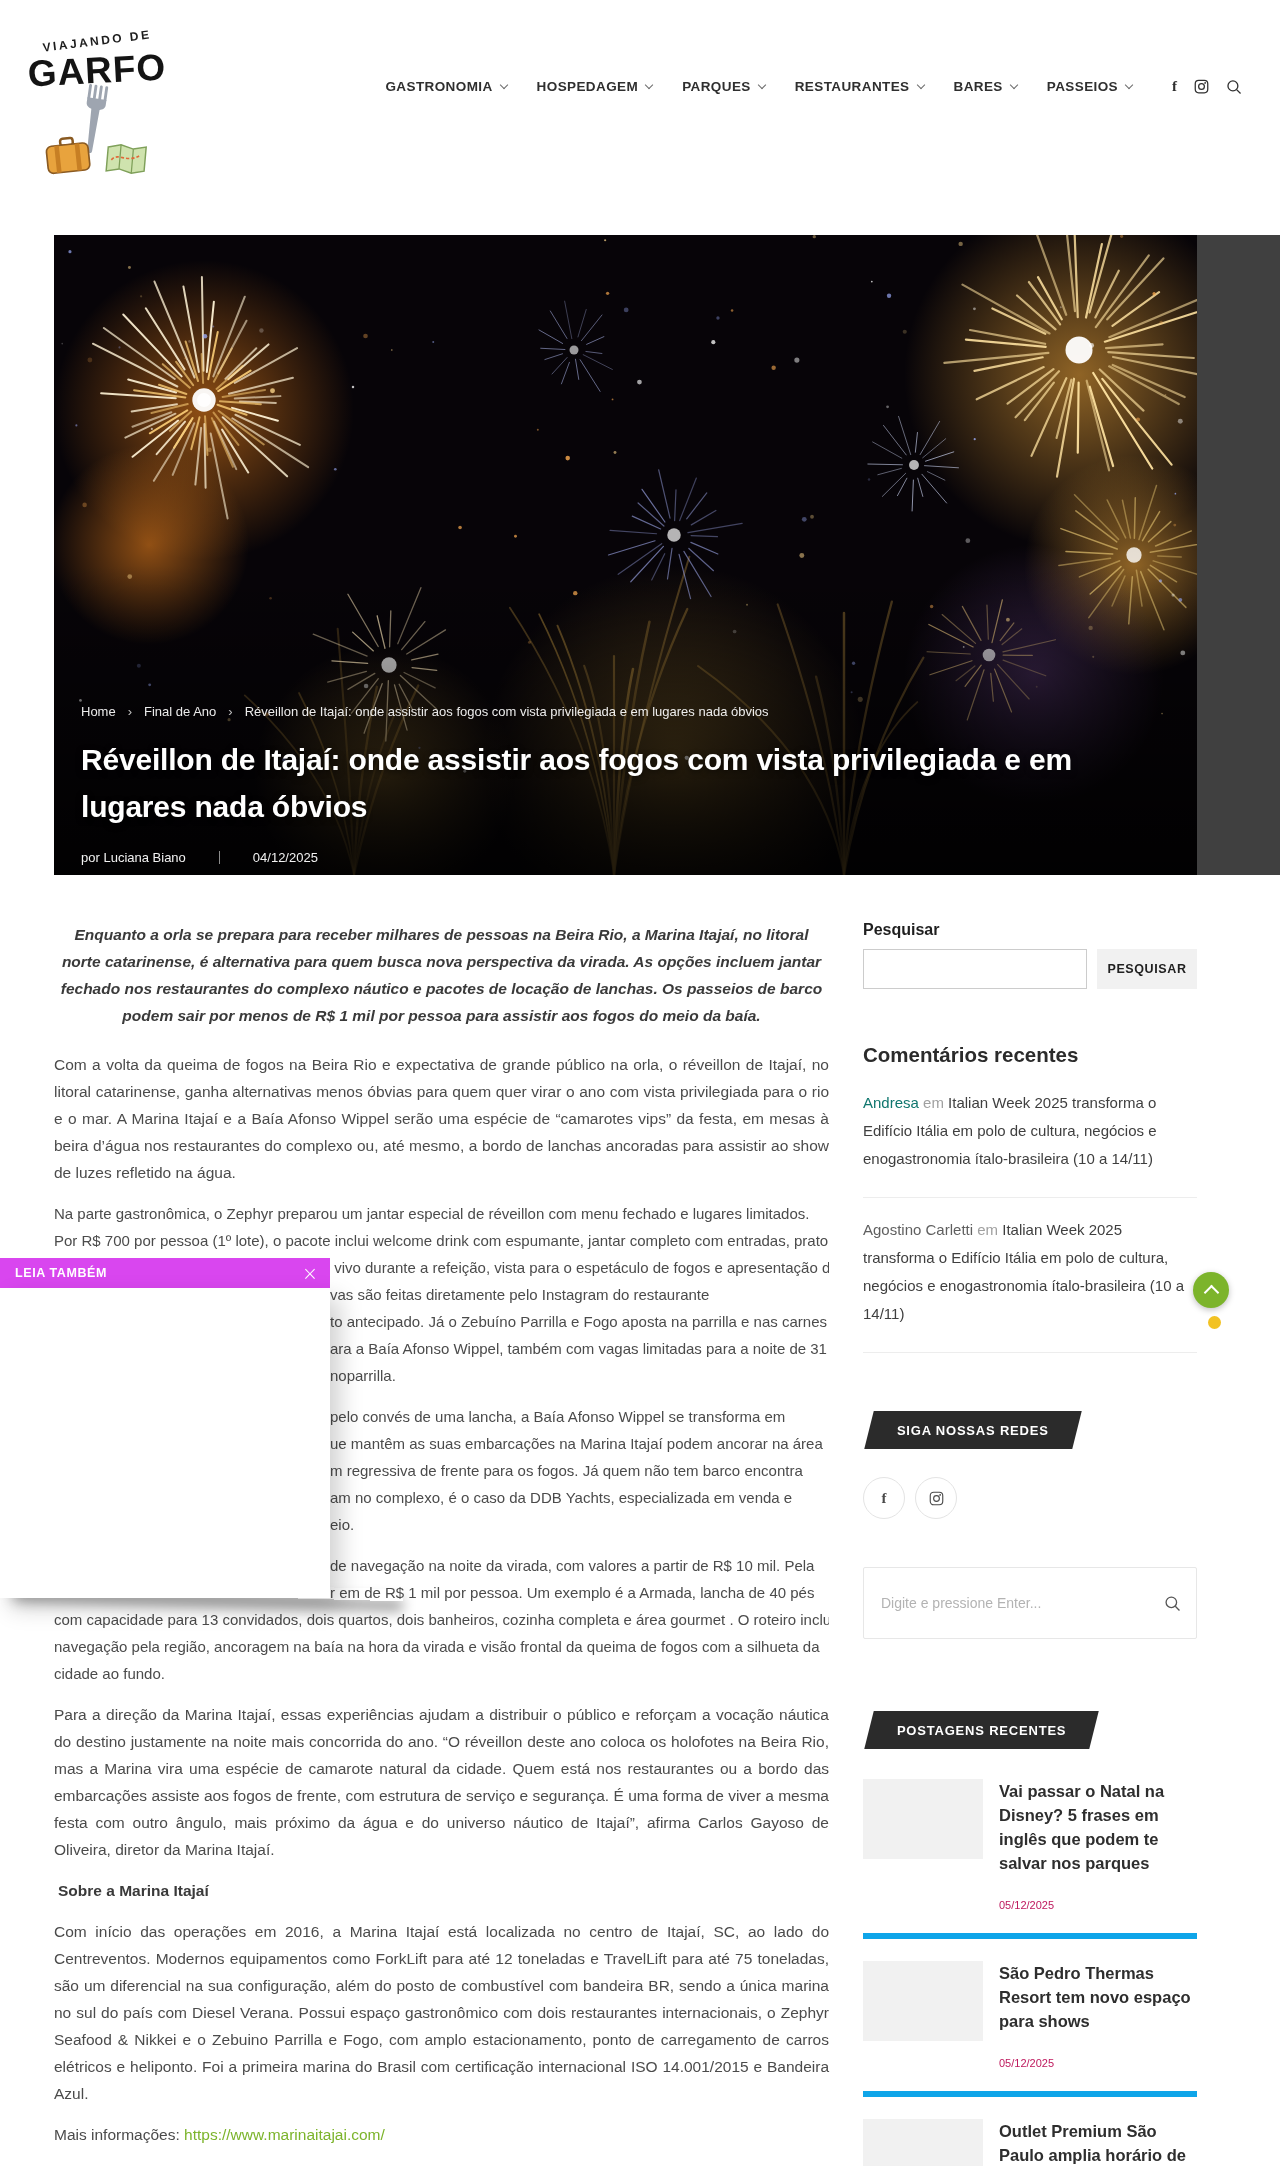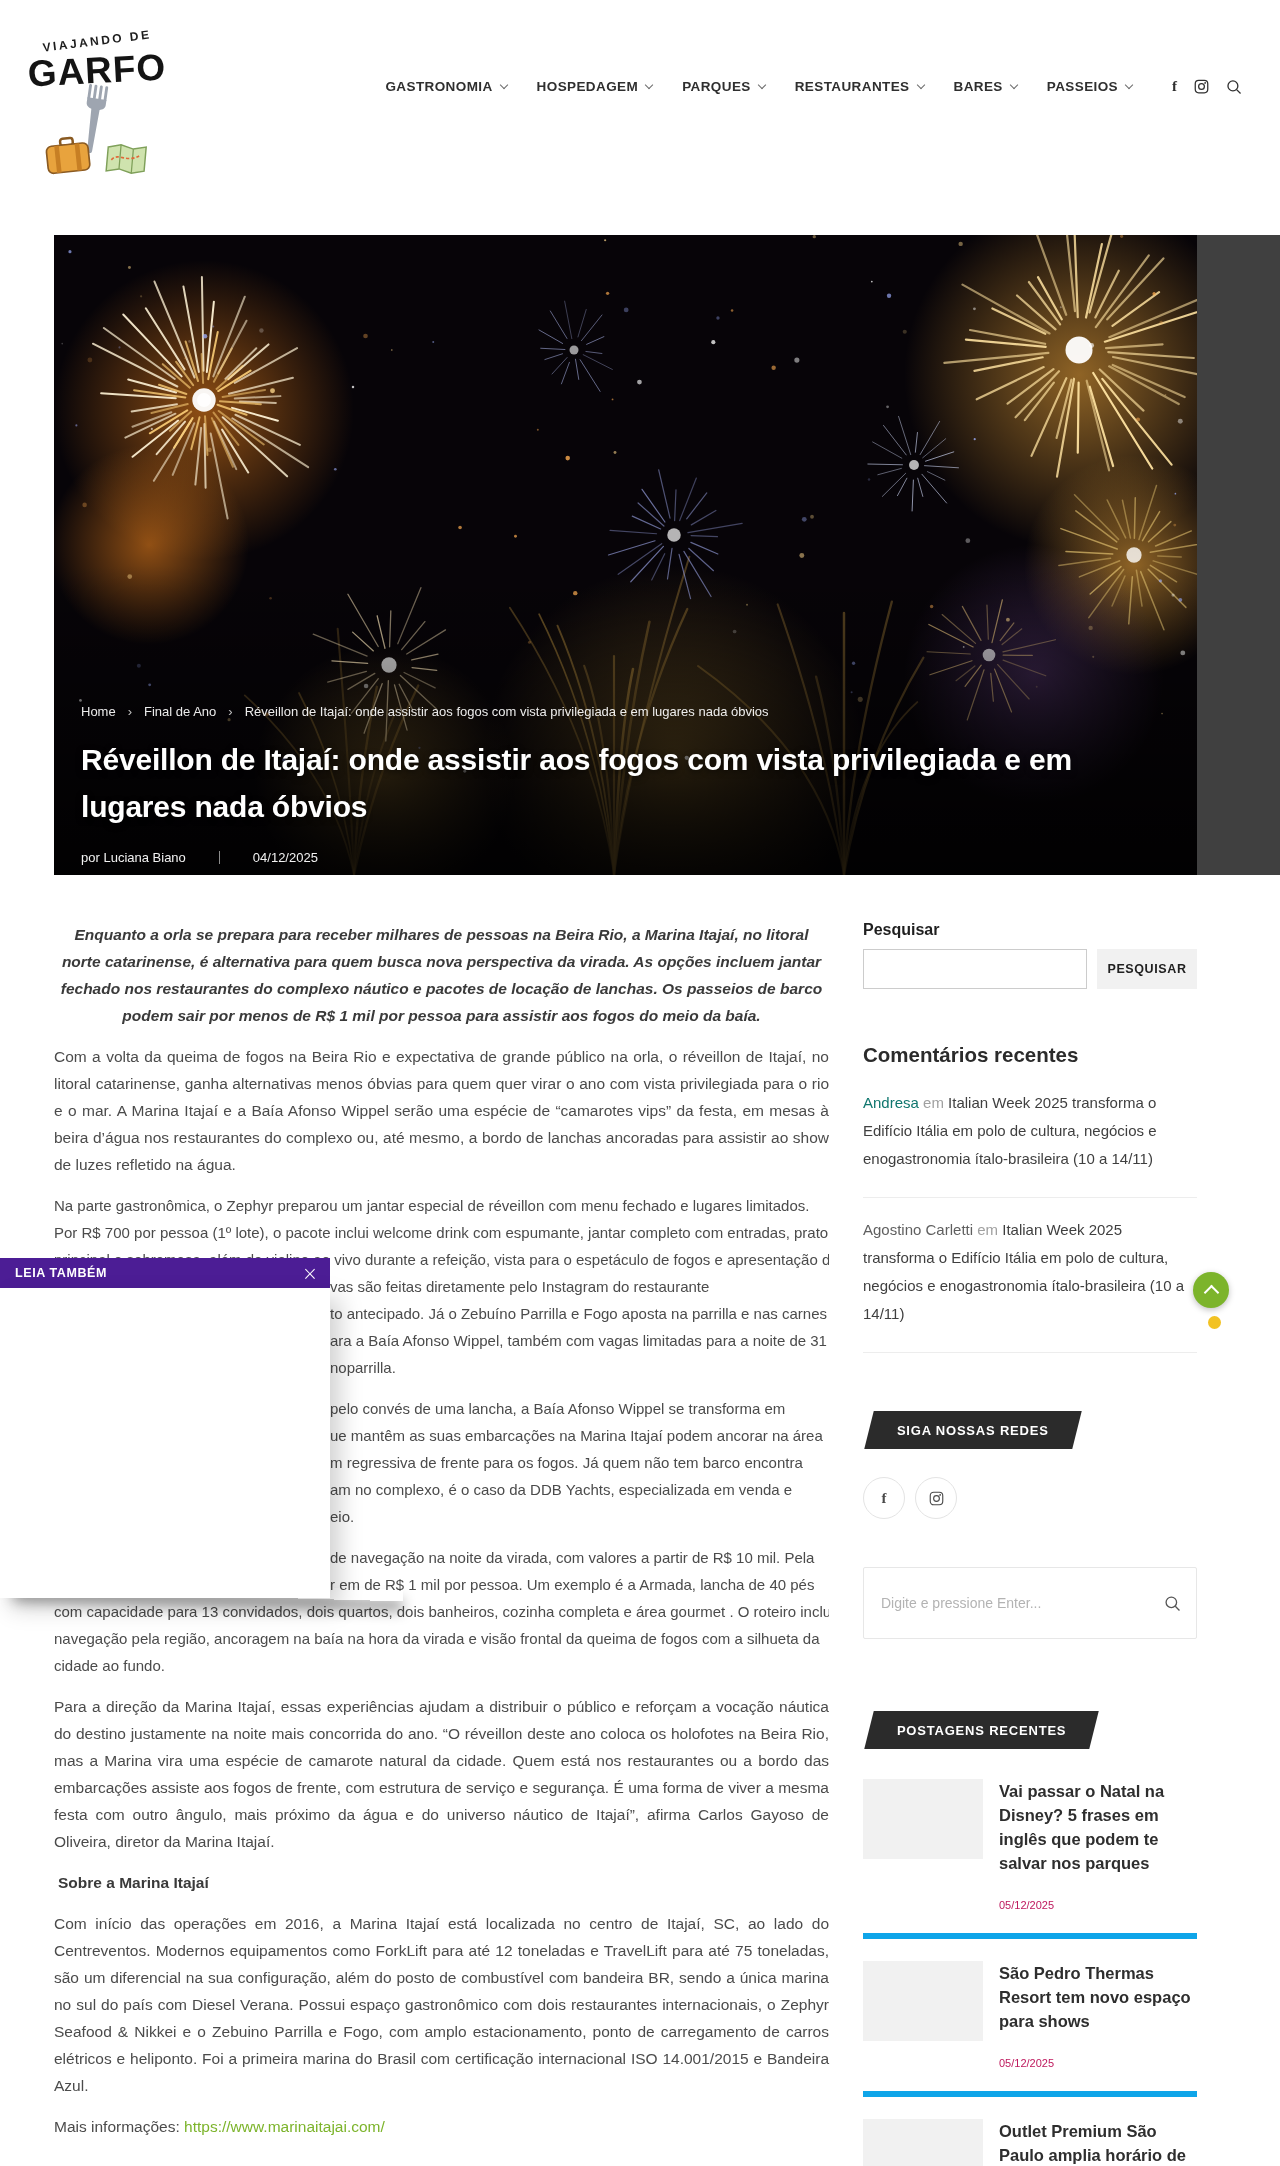--- a/index.html
+++ b/index.html
@@ -32,31 +32,31 @@
   .bc-group:last-child .bc-sep{display:none;}
   .bc-sep{color:rgba(255,255,255,.75);font-size:13px;}
   .hero-title{margin-top:17px;color:#fff;font-weight:bold;font-size:30px;line-height:47px;letter-spacing:-.2px;text-shadow:0 2px 6px rgba(0,0,0,.6);}
   .byline{margin-top:13px;display:flex;align-items:center;gap:33px;color:rgba(255,255,255,.95);font-size:13px;}
   .byline-sep{width:1px;height:13px;background:rgba(255,255,255,.55);}
   
   .main-row{display:flex;margin-left:54px;margin-top:44px;align-items:flex-start;}
   .article-col{width:775px;}
   .sidebar{width:334px;margin-left:34px;}
   
-  .intro{font-size:15.5px;line-height:27px;font-style:italic;font-weight:bold;color:#3a3a3a;text-align:center;margin:2px 0 14px;}
+  .intro{font-size:15.5px;line-height:27px;font-style:italic;font-weight:bold;color:#3a3a3a;text-align:center;margin:2px 0 22px;}
   .article-col p.body-p{font-size:15.5px;line-height:27px;text-align:justify;color:#4b4b4b;margin:0 0 14px;}
   .a-lines{margin:0 0 14px;}
   .a-line{font-size:15px;line-height:27px;color:#4b4b4b;white-space:nowrap;overflow:hidden;}
   .a-line.frag{padding-left:276px;}
   .subheading{font-size:15.5px;font-weight:bold;color:#3a3a3a;line-height:27px;margin:0 0 14px;padding-left:4px;}
   .more-info{font-size:15.5px;line-height:27px;margin:0;}
   .more-info a{color:#7cb42b;text-decoration:none;cursor:pointer;}
   
   .read-also{position:absolute;left:0;top:1258px;width:330px;z-index:40;}
-  .ra-header{height:30px;background:#4c1d95;display:flex;align-items:center;justify-content:space-between;padding:0 12px 0 15px;}
+  .ra-header{height:30px;background:#d946ef;display:flex;align-items:center;justify-content:space-between;padding:0 12px 0 15px;}
   .ra-title{color:#fff;font-size:12.5px;font-weight:bold;letter-spacing:.6px;}
   .ra-close{color:#fff;font-size:19px;font-weight:300;line-height:1;cursor:pointer;font-family:"DejaVu Sans",sans-serif;}
   .ra-body{height:310px;background:#fff;box-shadow:10px 10px 22px rgba(0,0,0,.18);}
   .ra-curl{position:absolute;left:14px;bottom:2px;width:118%;height:12px;box-shadow:0 10px 13px rgba(0,0,0,.38);transform:rotate(1.6deg);z-index:-1;}
   
   .search-label{font-size:16px;font-weight:bold;color:#1f1f1f;margin:2px 0 10px;}
   .search-row{display:flex;gap:10px;}
   .search-row input{flex:1;height:40px;border:1px solid #ccc;background:#fff;padding:0 10px;font-size:14px;font-family:inherit;box-sizing:border-box;}
   .search-row button{width:100px;height:40px;border:none;background:#f1f1f1;color:#212121;font-size:12.5px;font-weight:bold;letter-spacing:.6px;cursor:pointer;font-family:inherit;}
   .comments-title{font-size:20.5px;font-weight:bold;color:#2b2b2b;margin:54px 0 4px;}

